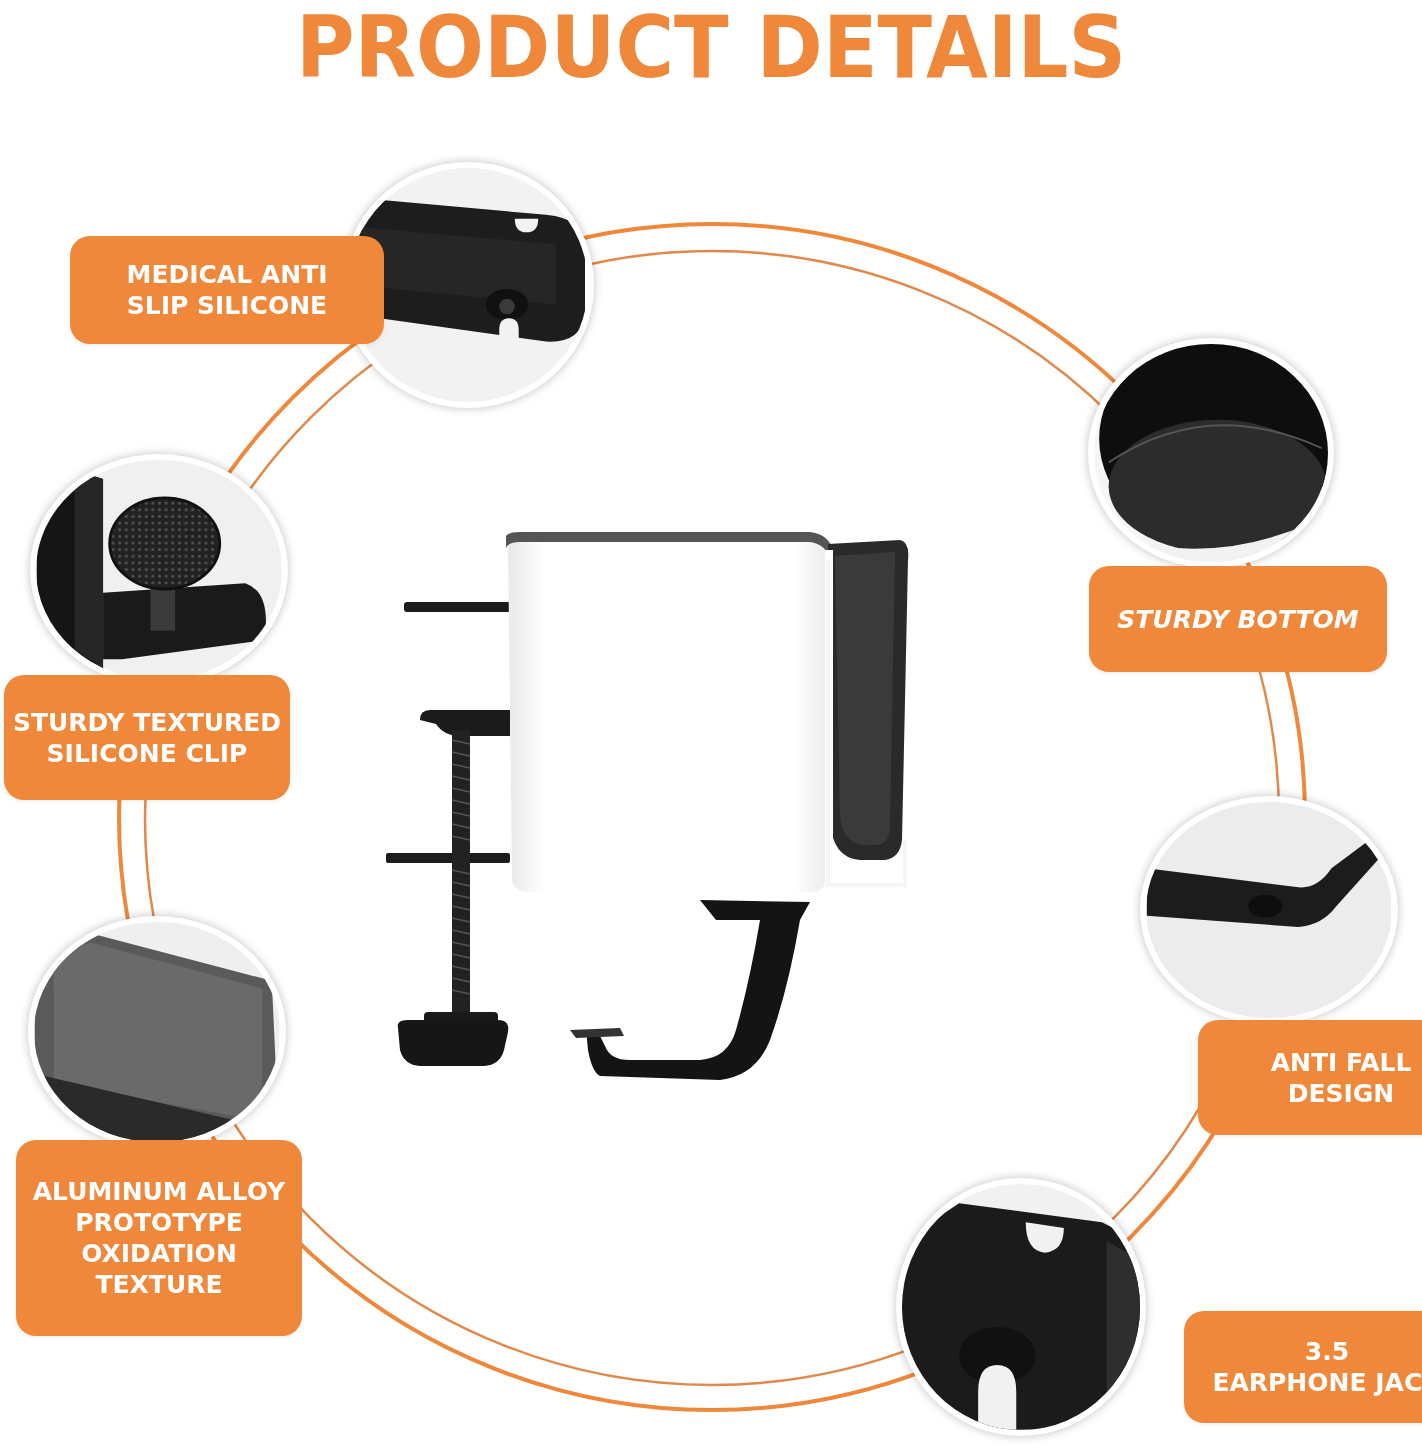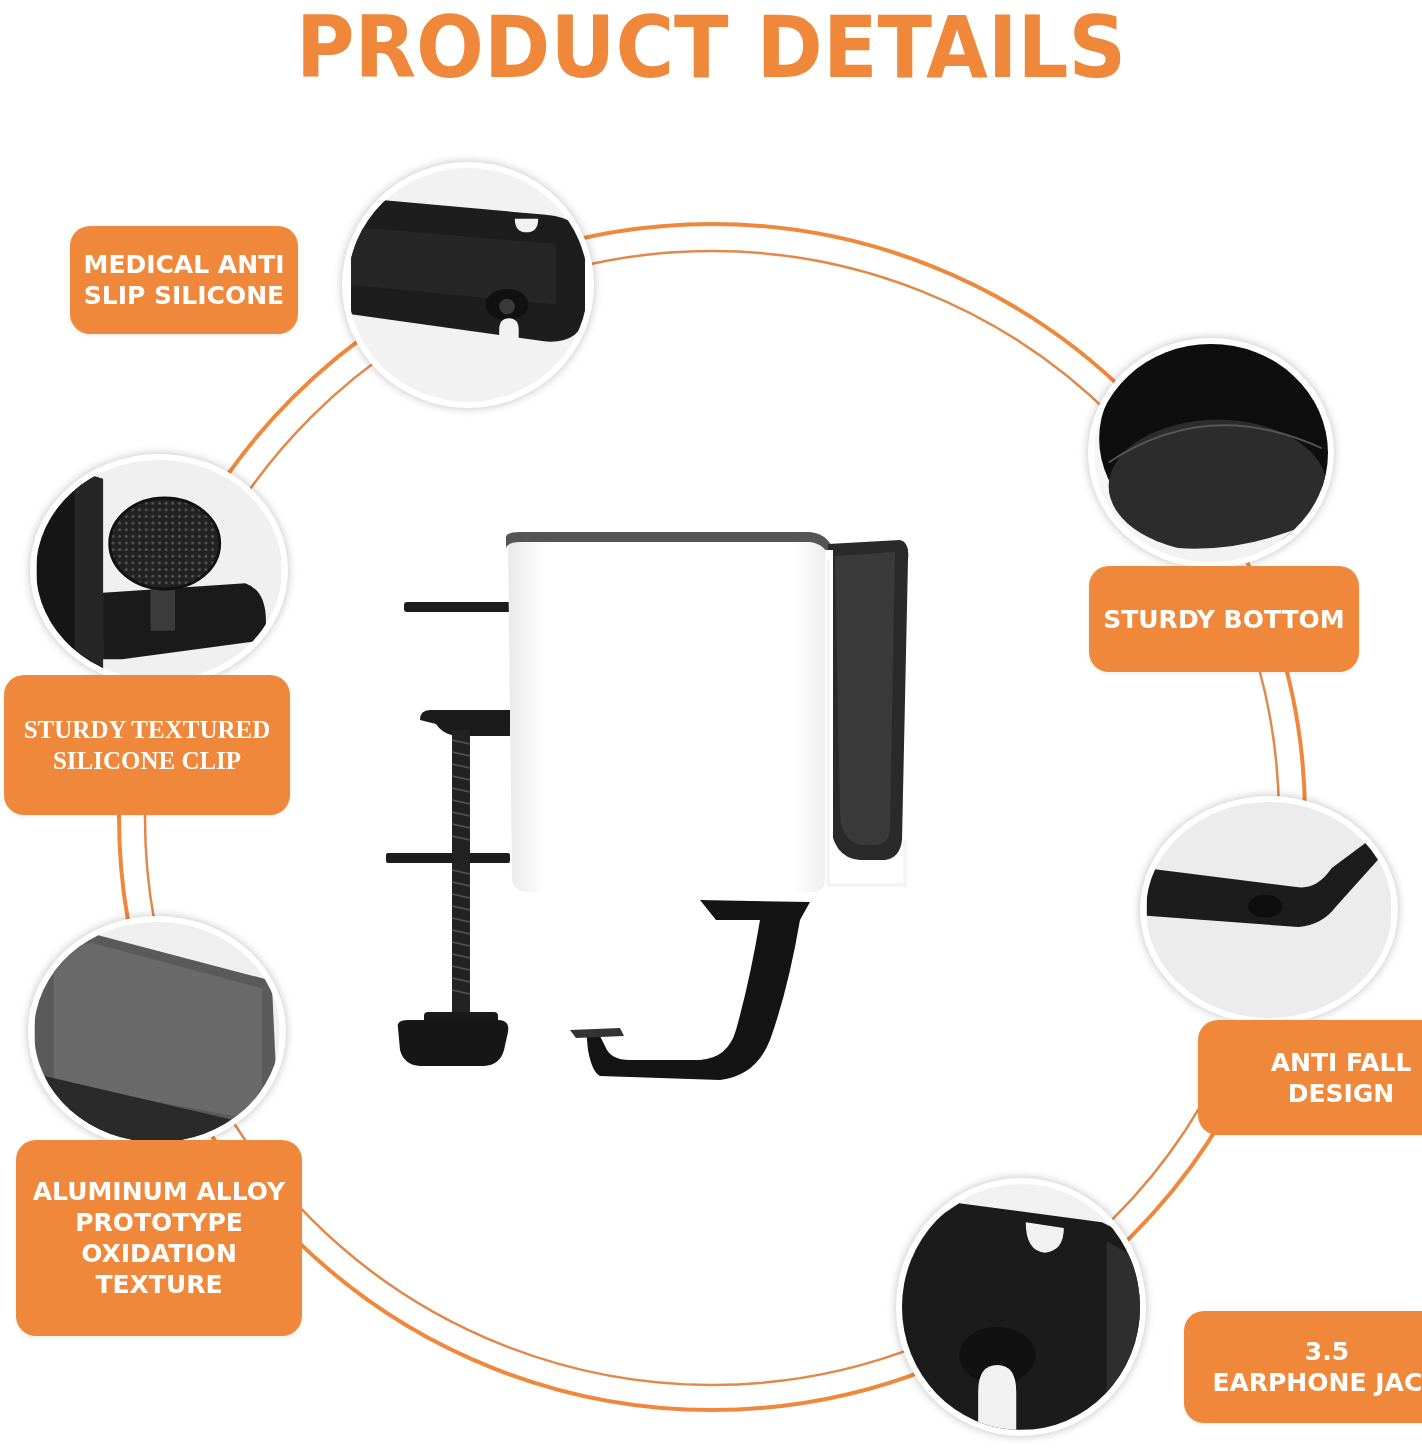--- a/index.html
+++ b/index.html
@@ -98,41 +98,41 @@
   <svg viewBox="0 0 240 240">
     <rect width="240" height="240" fill="#f2f2f2"></rect>
     <path d="M0 30 L200 48 Q240 52 240 80 L240 150 Q236 180 200 178 L0 150 Z" fill="#1d1d1d"></path>
     <path d="M0 60 L210 78 L210 140 L0 120 Z" fill="#262626"></path>
     <path d="M168 52 Q168 66 180 66 Q192 66 192 52 Z" fill="#f2f2f2"></path>
     <ellipse cx="160" cy="140" rx="22" ry="16" fill="#111"></ellipse>
     <circle cx="160" cy="142" r="8" fill="#3a3a3a"></circle>
     <path d="M152 166 Q152 154 162 154 Q172 154 172 166 L172 180 L152 180 Z" fill="#f2f2f2"></path>
   </svg>
 </div>
-<div class="label" style="left:70px; top:226px; width:228px; height:108px;">MEDICAL ANTI
+<div class="label" style="left:70px; top:236px; width:314px; height:108px;">MEDICAL ANTI
 SLIP SILICONE</div>
 
 <div class="bubble" style="left:30px; top:454px; width:258px; height:232px;">
   <svg viewBox="0 0 258 232">
     <defs>
       <pattern id="dots" width="7" height="7" patternUnits="userSpaceOnUse">
         <rect width="7" height="7" fill="#222"></rect>
           <circle cx="3.5" cy="3.5" r="1.6" fill="#555"></circle>
       </pattern>
     </defs>
     <rect width="258" height="232" fill="#f0f0f0"></rect>
     <path d="M0 0 L70 20 L70 232 L0 232 Z" fill="#151515"></path>
     <path d="M40 10 L70 20 L70 220 L40 200 Z" fill="#262626"></path>
     <path d="M70 140 L220 130 Q248 140 240 190 L90 210 L70 210 Z" fill="#1a1a1a"></path>
     <rect x="120" y="120" width="26" height="60" fill="#3b3b3b"></rect>
     <ellipse cx="135" cy="88" rx="58" ry="48" fill="url(#dots)"></ellipse>
     <ellipse cx="135" cy="88" rx="58" ry="48" fill="none" stroke="#111" stroke-width="3"></ellipse>
   </svg>
 </div>
-<div class="label" style="left:4px; top:675px; width:286px; height:140px;font-family:Liberation Serif, serif;">STURDY TEXTURED
+<div class="label" style="left:4px; top:675px; width:286px; height:125px;">STURDY TEXTURED
 SILICONE CLIP</div>
 
 <div class="bubble" style="left:28px; top:916px; width:258px; height:232px;">
   <svg viewBox="0 0 258 232">
     <rect width="258" height="232" fill="#efefef"></rect>
     <path d="M0 20 L60 12 L250 62 L258 232 L0 232 Z" fill="#5a5a5a"></path>
     <path d="M20 30 L60 22 L240 70 L240 210 L20 170 Z" fill="#6a6a6a"></path>
     <path d="M0 160 L258 220 L258 232 L0 232 Z" fill="#2a2a2a"></path>
   </svg>
 </div>
@@ -143,21 +143,21 @@
 
 <div class="bubble" style="left:1088px; top:338px; width:246px; height:230px;">
   <svg viewBox="0 0 246 230">
     <rect width="246" height="230" fill="#f5f5f5"></rect>
     <ellipse cx="130" cy="100" rx="125" ry="110" fill="#0e0e0e"></ellipse>
     <ellipse cx="130" cy="150" rx="115" ry="70" fill="#2c2c2c"></ellipse>
     <path d="M10 200 Q130 240 246 180 L246 230 L0 230 Z" fill="#f2f2f2"></path>
     <path d="M15 125 Q120 55 240 110" fill="none" stroke="#555" stroke-width="2"></path>
   </svg>
 </div>
-<div class="label" style="left:1089px; top:566px; width:270px; height:106px;">STURDY BOTTOM</div>
+<div class="label" style="left:1089px; top:566px; width:298px; height:106px;font-style:italic;">STURDY BOTTOM</div>
 
 <div class="bubble" style="left:1140px; top:796px; width:258px; height:228px;">
   <svg viewBox="0 0 258 228">
     <rect width="258" height="228" fill="#ececec"></rect>
     <path d="M0 70 L160 90 Q180 92 195 70 L235 40 L245 60 L200 110 Q185 130 160 132 L0 120 Z" fill="#1c1c1c"></path>
     <ellipse cx="125" cy="110" rx="18" ry="12" fill="#0e0e0e"></ellipse>
     <path d="M100 132 L112 132 L108 146 L104 146 Z" fill="#ececec"></path>
   </svg>
 </div>
 <div class="label" style="left:1198px; top:1020px; width:286px; height:115px;">ANTI FALL

